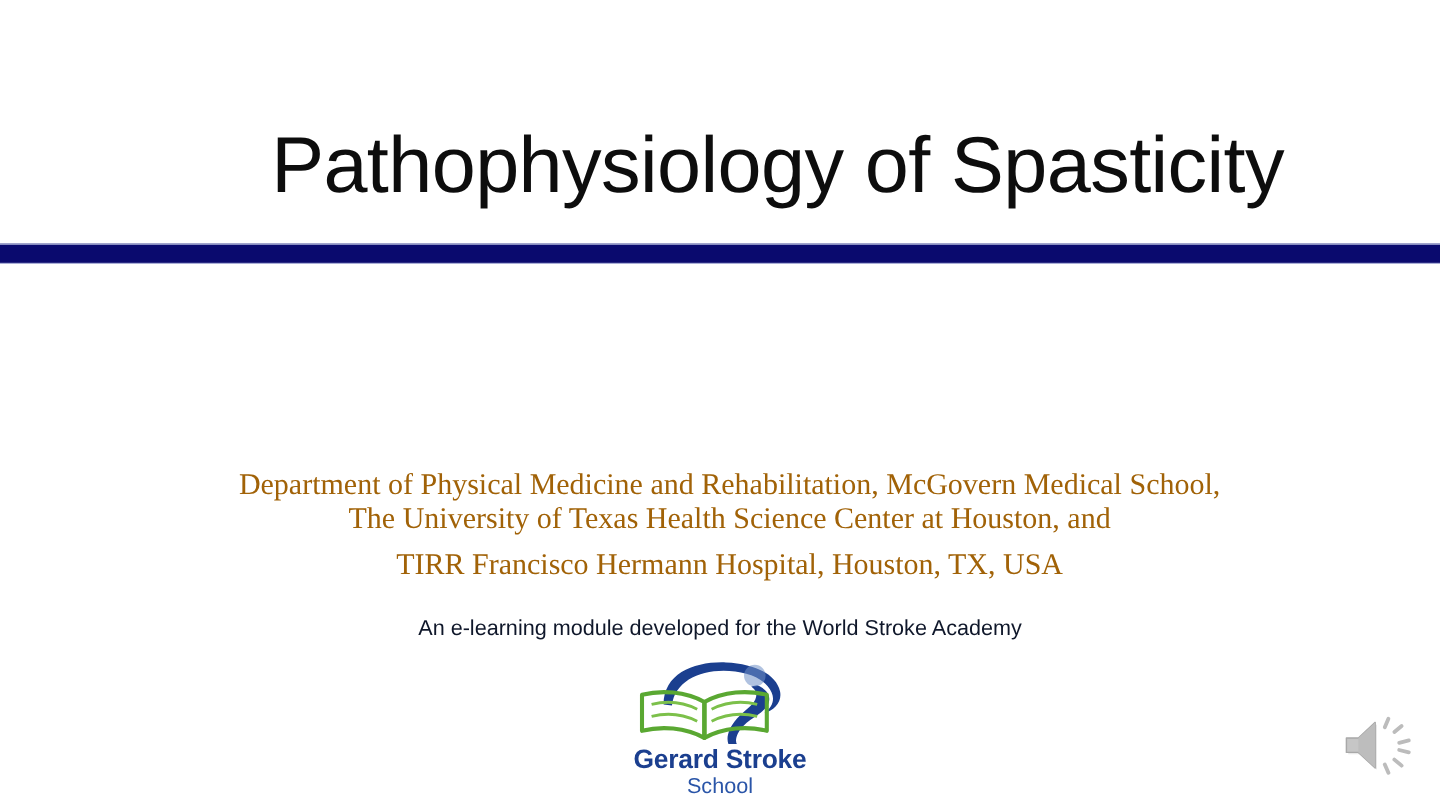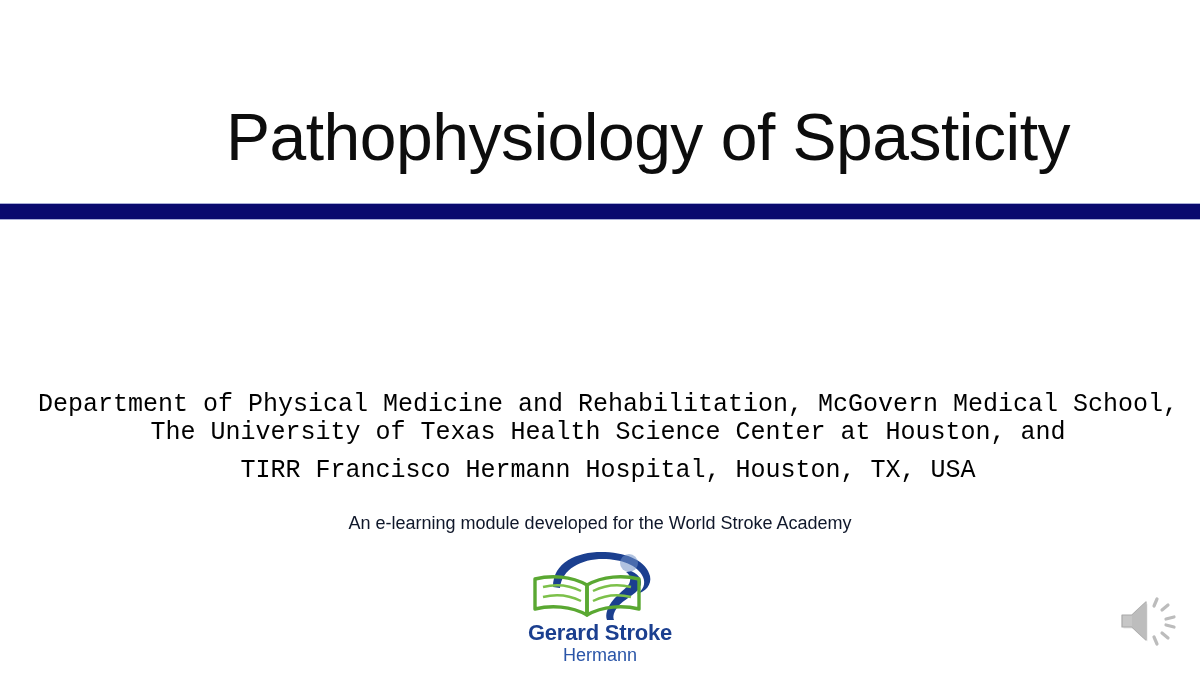--- a/index.html
+++ b/index.html
@@ -80,24 +80,24 @@
 
   
   .affiliation {
     position: absolute;
     top: 391px;
     left: 0;
     width: 1200px;
     text-align: center;
   }
   .affil-line {
-    font-family: Liberation Mono, monospace;
+    font-family: Liberation Serif, serif;
     font-size: 25px;
     font-weight: 400;
-    color: #000000;
+    color: #a16207;
     line-height: 28px;
     white-space: nowrap;
     margin-left: 16px;
   }
   .affil-line.spaced {
     margin-top: 10px;
   }
 
   
   .module-note {
@@ -191,21 +191,21 @@
       <path d="M120 30 C104 26, 84 27, 68 36 L68 66 C84 57, 104 56, 120 60 Z" fill="none" stroke="#5aa832" stroke-width="3.4" stroke-linejoin="round"></path>
 
       <path d="M24 38 C36 35, 50 36, 62 42" fill="none" stroke="#7cc04a" stroke-width="2.4"></path>
       <path d="M24 48 C36 45, 50 46, 62 52" fill="none" stroke="#7cc04a" stroke-width="2.4"></path>
       <path d="M112 38 C100 35, 86 36, 74 42" fill="none" stroke="#7cc04a" stroke-width="2.4"></path>
       <path d="M112 48 C100 45, 86 46, 74 52" fill="none" stroke="#7cc04a" stroke-width="2.4"></path>
 
       <path d="M68 36 L68 66" stroke="#5aa832" stroke-width="3" fill="none"></path>
     </svg>
     <div class="logo-primary">Gerard Stroke</div>
-    <div class="logo-secondary">Hermann</div>
+    <div class="logo-secondary">School</div>
   </div>
 
   <div class="audio-icon">
     <svg viewBox="0 0 70 62" width="70" height="62">
       <g transform="translate(2,2)">
 
         <g opacity="0.18" transform="translate(1.5,1.5)">
           <path d="M4 21 L14 21 L28 8 L28 46 L14 33 L4 33 Z" fill="#808080"></path>
         </g>
 

